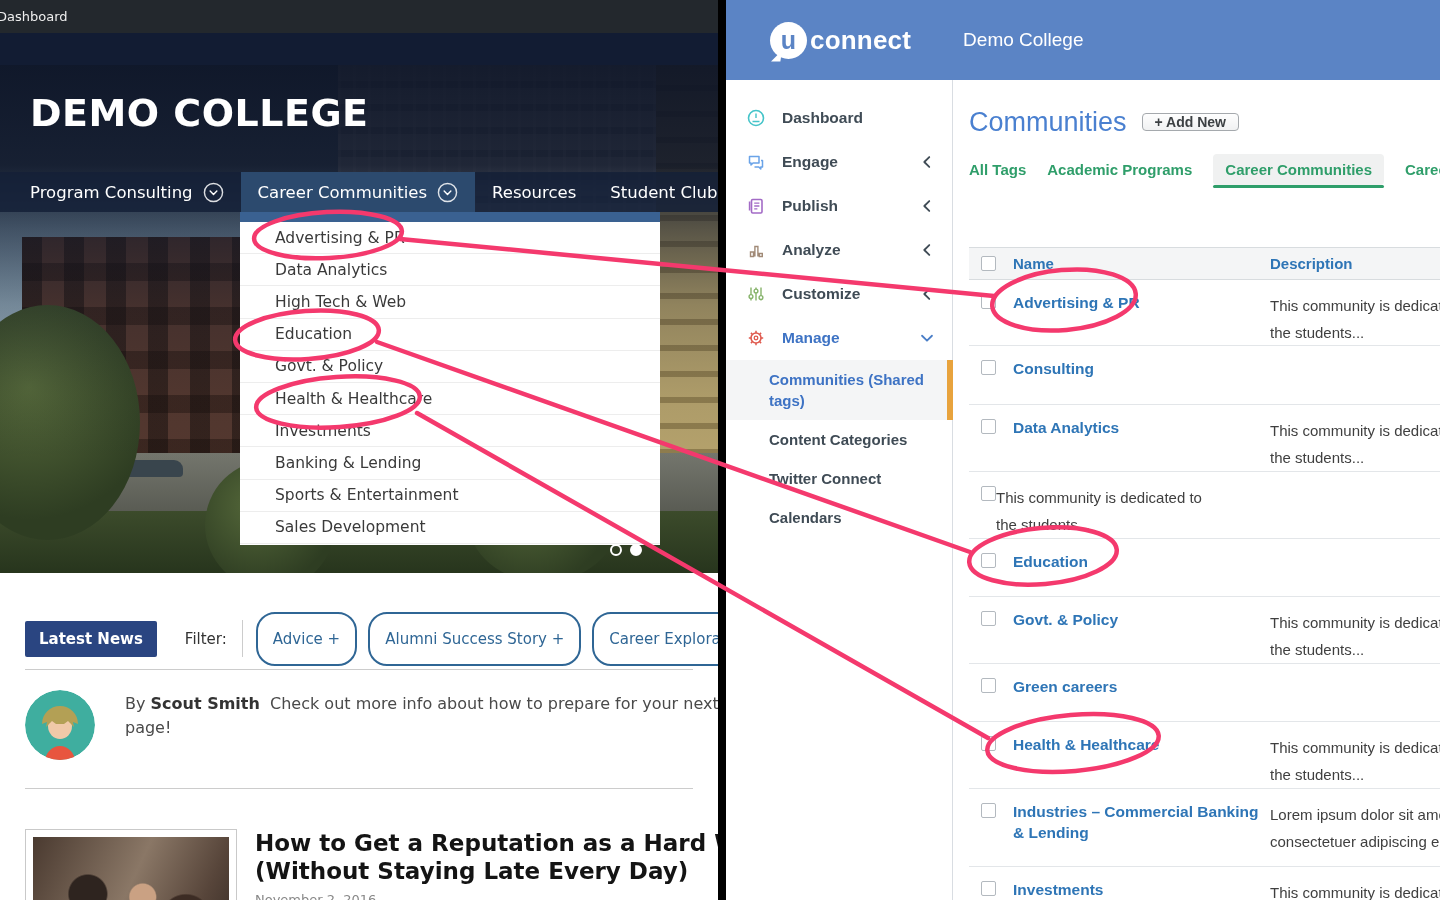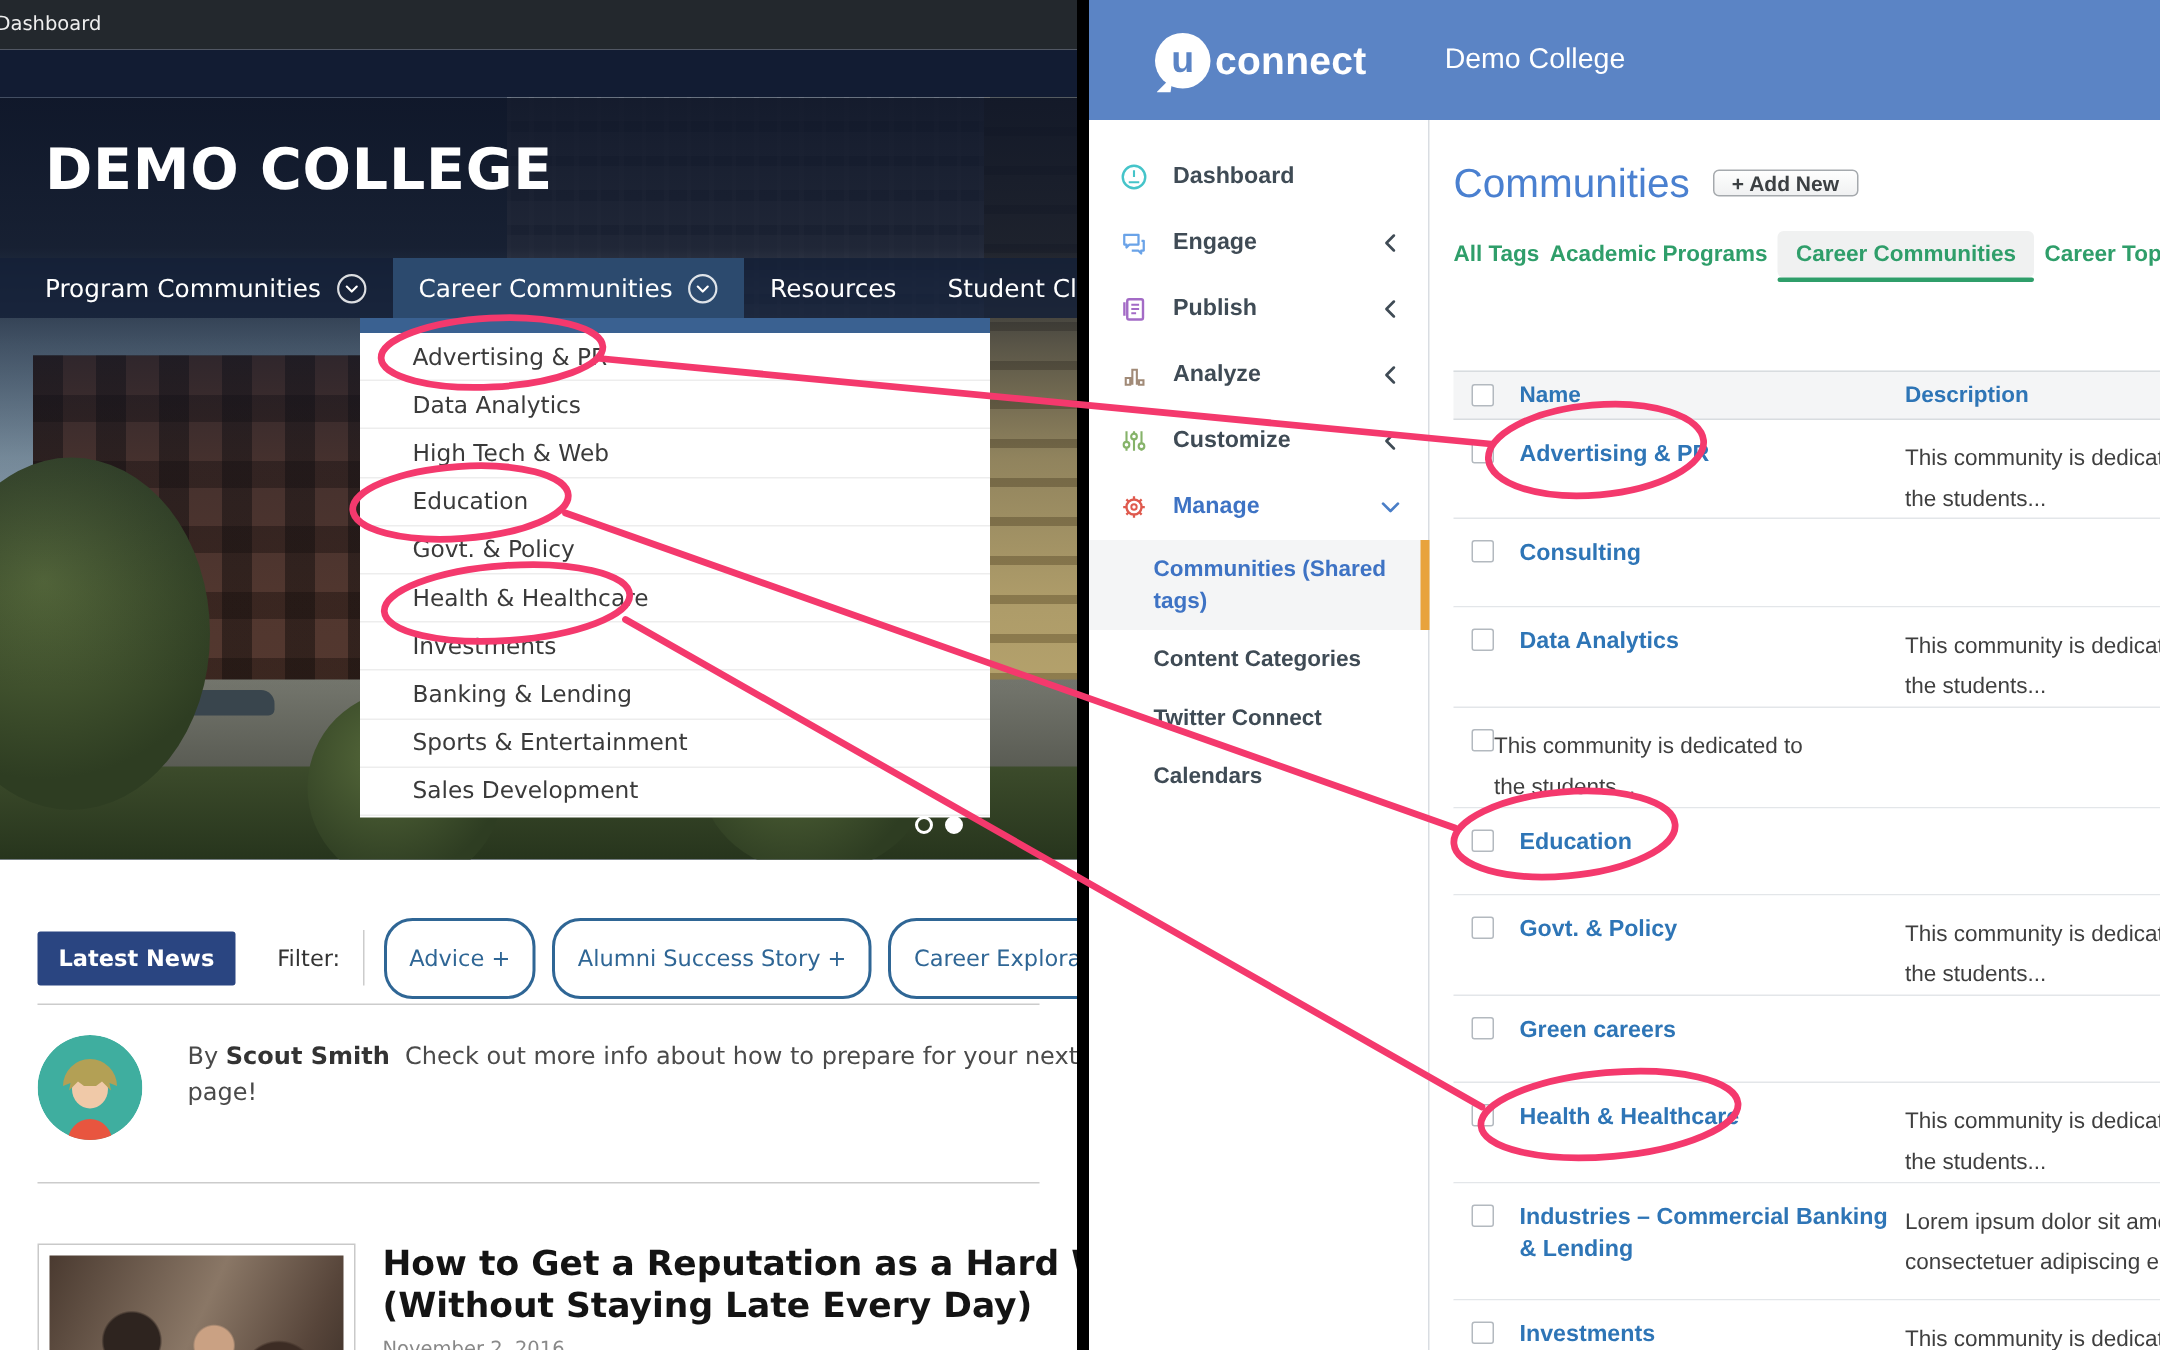--- a/index.html
+++ b/index.html
@@ -80,21 +80,21 @@
   .sb-label{flex:1}
   .sb-chev{width:18px;display:flex;flex:none}
   .sb-item.active .sb-label{color:#3e73c4}
   .sb-sub{padding:9px 18px 9px 43px;font-size:15px;font-weight:700;color:#3f4b55;cursor:pointer;position:relative;line-height:21px}
   .sb-sub.active{background:#f4f5f6;color:#3e73c4}
   .sb-sub.active::after{content:'';position:absolute;right:-1px;top:0;bottom:0;width:6px;background:#e8a33d}
   .uc-main{flex:1;overflow:hidden;padding:24px 0 0 16px}
   .main-title-row{display:flex;align-items:center;height:36px}
   .page-title{font-size:27px;color:#4a80d0}
   .add-new{margin-left:15px;border:1px solid #a5a9ad;border-radius:4px;background:linear-gradient(#fefefe,#f0f1f2);font-size:14px;font-weight:700;color:#3c4043;padding:0 12px;cursor:pointer}
-  .tabs{display:flex;gap:7px;margin-top:14px;align-items:center;white-space:nowrap;height:31px}
+  .tabs{display:flex;gap:21px;margin-top:14px;align-items:center;white-space:nowrap;height:31px}
   .tab{color:#2f9e6a;font-weight:700;font-size:15px;position:relative;padding:7px 0;cursor:pointer;flex:none}
   .tab.active{background:#f0f1f1;border-radius:4px;padding:7px 12px}
   .tab.active::after{content:'';position:absolute;left:0;right:0;bottom:-3px;height:3px;background:#2f9e6a;border-radius:2px}
   .table{margin-top:62px;width:720px}
   .t-head{display:flex;height:33px;align-items:center;background:#f4f5f6;border-top:1px solid #d8dcdf;border-bottom:1px solid #d8dcdf;color:#2e75b6;font-weight:700;font-size:15px;box-sizing:border-box}
   .cb{width:15px;height:15px;border:1px solid #b3b9bf;border-radius:2px;background:#fff;flex:none;cursor:pointer;box-sizing:border-box}
   .t-head .cb{margin-left:12px}
   .h-name{margin-left:17px;width:257px;cursor:pointer}
   .h-desc{cursor:pointer}
   .t-row{display:flex;border-bottom:1px solid #e3e6e9;padding-top:12px;box-sizing:border-box;background:#fff}
@@ -128,21 +128,21 @@
       <div class="ph-tree" style="left:205px;top:395px;width:130px;height:130px"></div>
       <div class="ph-tree" style="left:468px;top:392px;width:150px;height:125px"></div>
       <div class="ph-person" style="left:392px;bottom:62px"></div>
       <div class="ph-person" style="left:408px;bottom:64px"></div>
       <div class="ph-overlay"></div>
     </div>
 
     <div class="hero-title">DEMO COLLEGE</div>
     <div class="hero-nav" id="hero-nav">
         <div class="nav-item">
-          <span>Program Communities</span>
+          <span>Program Consulting</span>
           <span style="display: flex;">
             <svg width="21" height="21" viewBox="0 0 22 22">
               <circle cx="11" cy="11" r="9.5" fill="none" stroke="rgba(255,255,255,.85)" stroke-width="1.5"></circle>
               <path d="M7.5 9.5l3.5 3.5 3.5-3.5" fill="none" stroke="#fff" stroke-width="1.5" stroke-linecap="round" stroke-linejoin="round"></path>
             </svg>
           </span>
         </div>
         <div class="nav-item active">
           <span>Career Communities</span>
           <span style="display: flex;">

